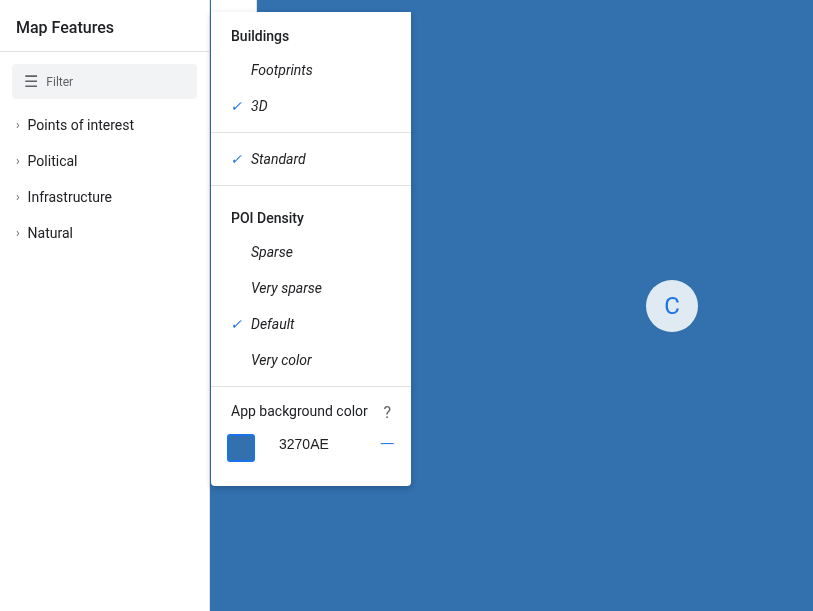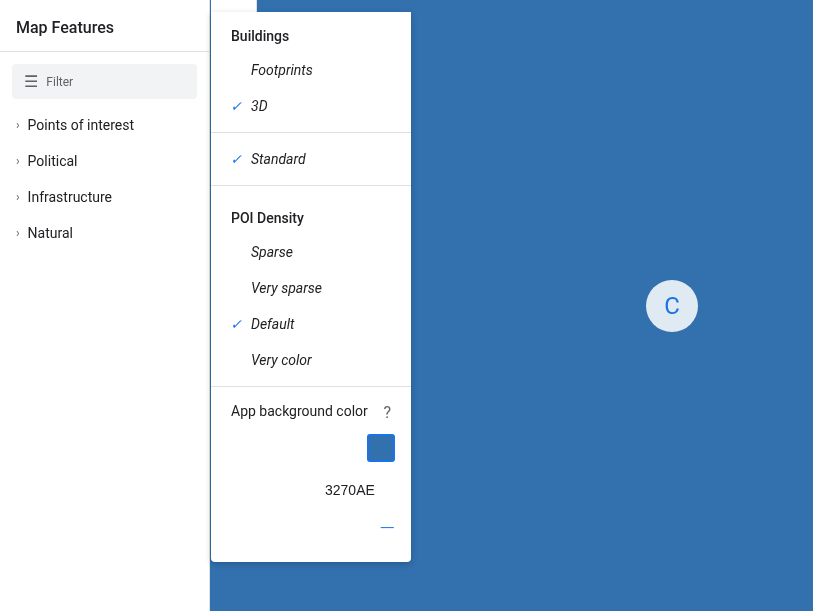--- a/index.html
+++ b/index.html
@@ -206,24 +206,23 @@
       margin-left: auto;
       color: #1a73e8;
       font-size: 20px;
       font-weight: 300;
       cursor: pointer;
       line-height: 1;
     }
 
     .color-row {
       display: flex;
-      align-items: flex-end;
+      align-items: flex-start;
       padding: 8px 16px;
-      gap: 18px;
-      flex-direction: column;
+      gap: 24px;
     }
 
     .help-icon {
       color: #5f6368;
       font-size: 16px;
       margin-left: auto;
       cursor: pointer;
     }
 
     .app-bg-row {

